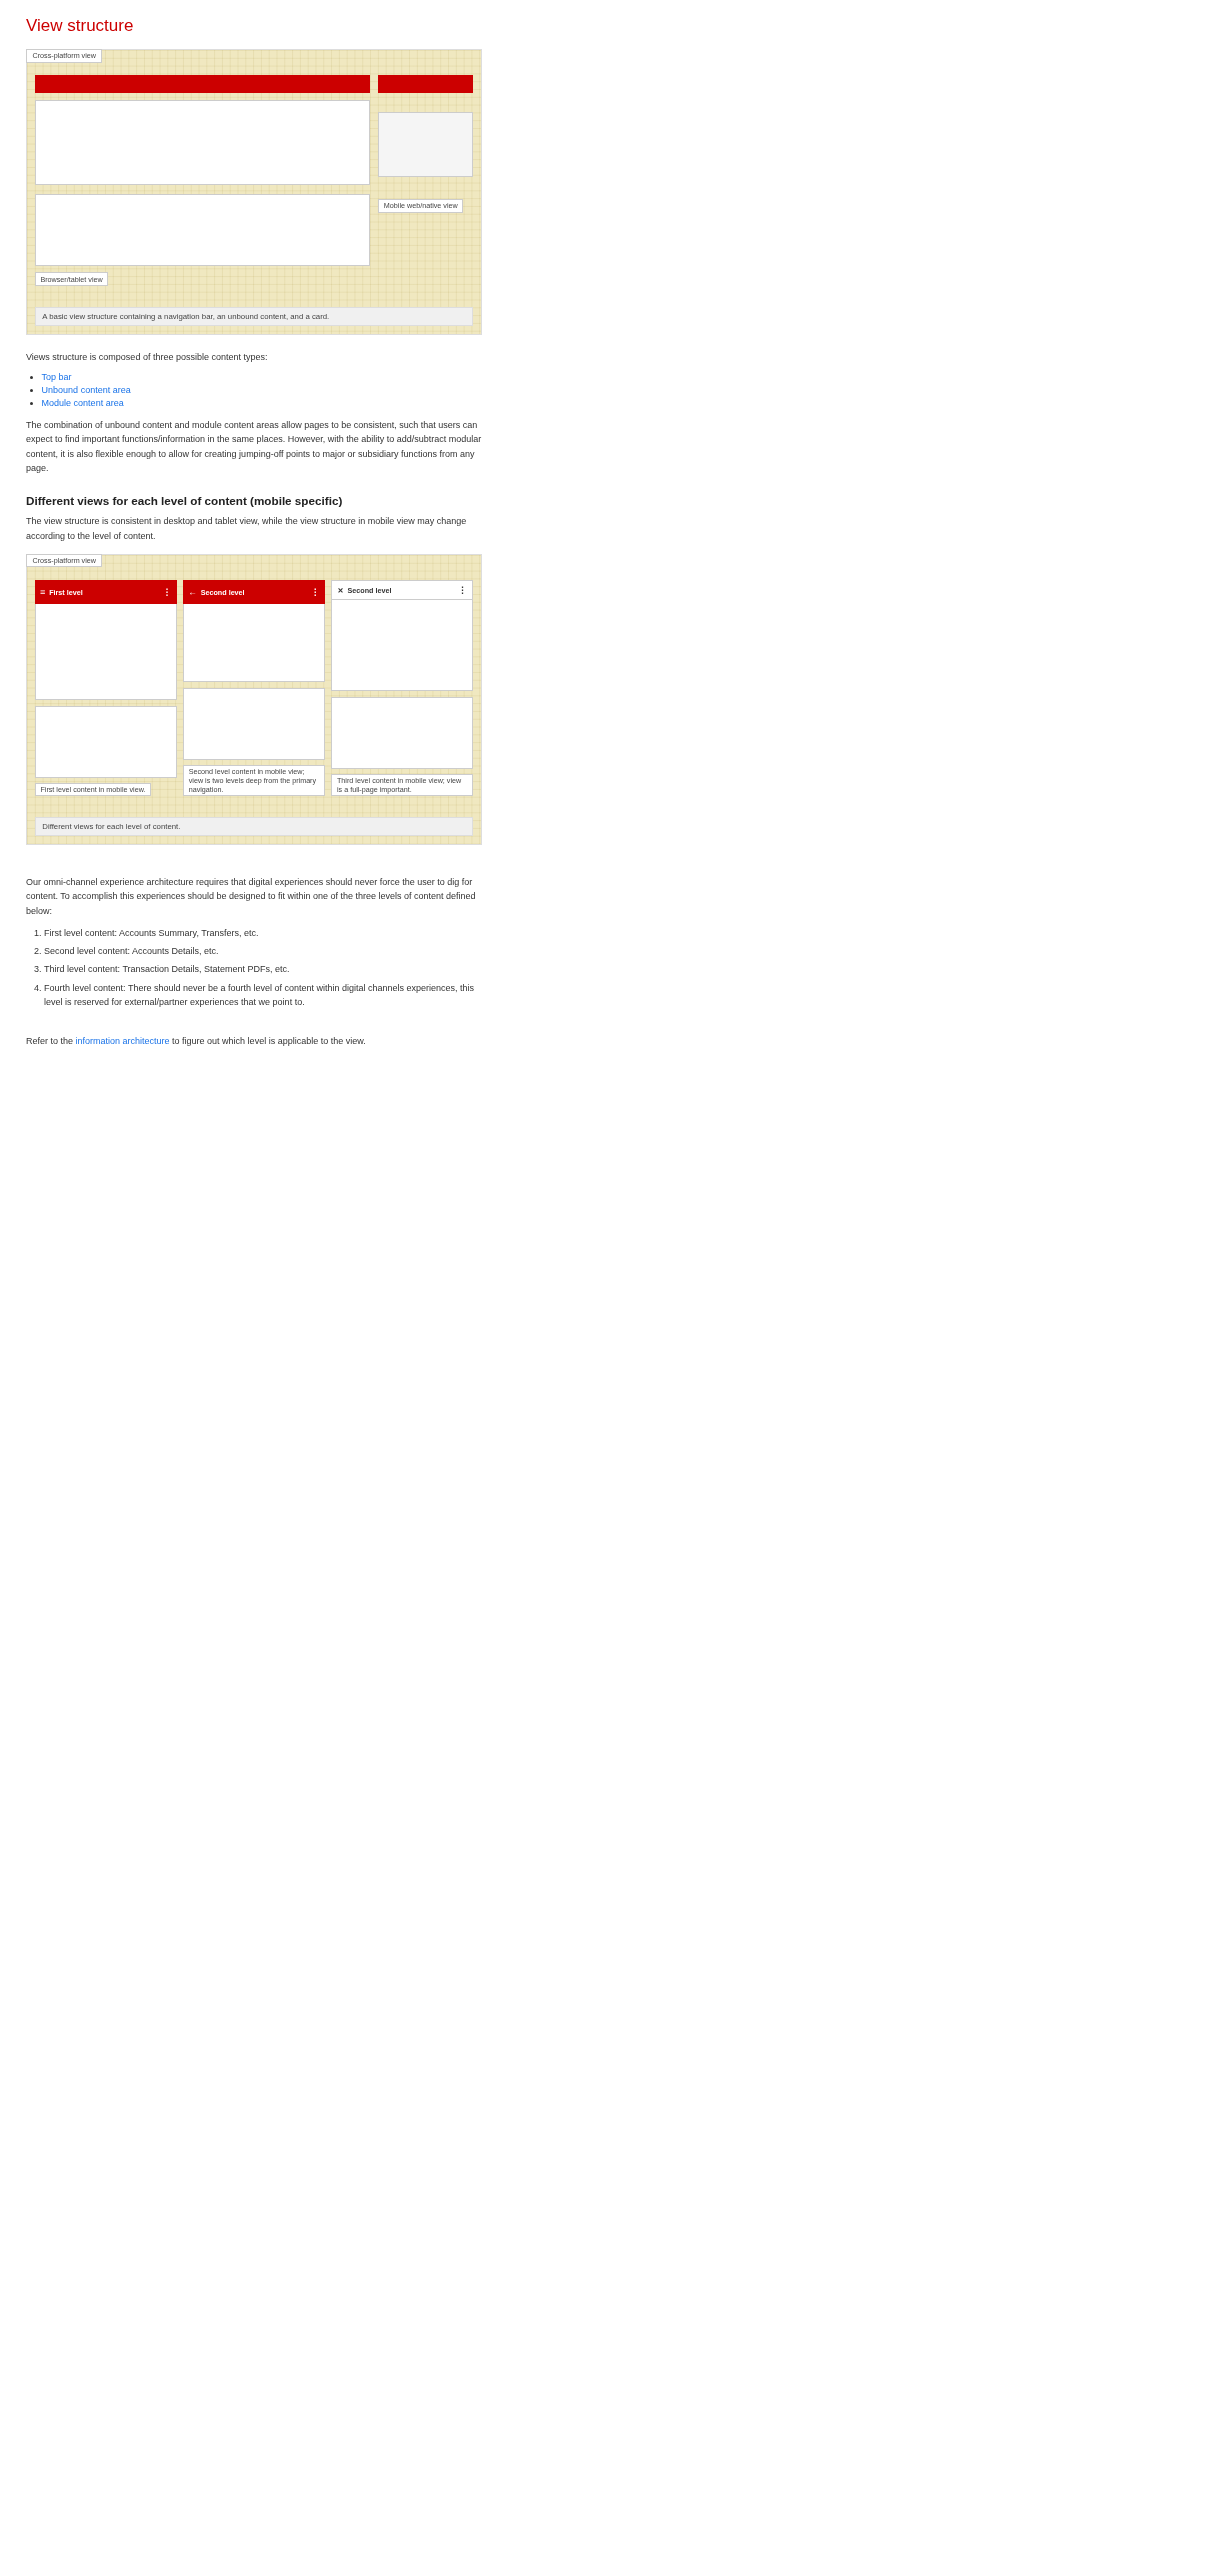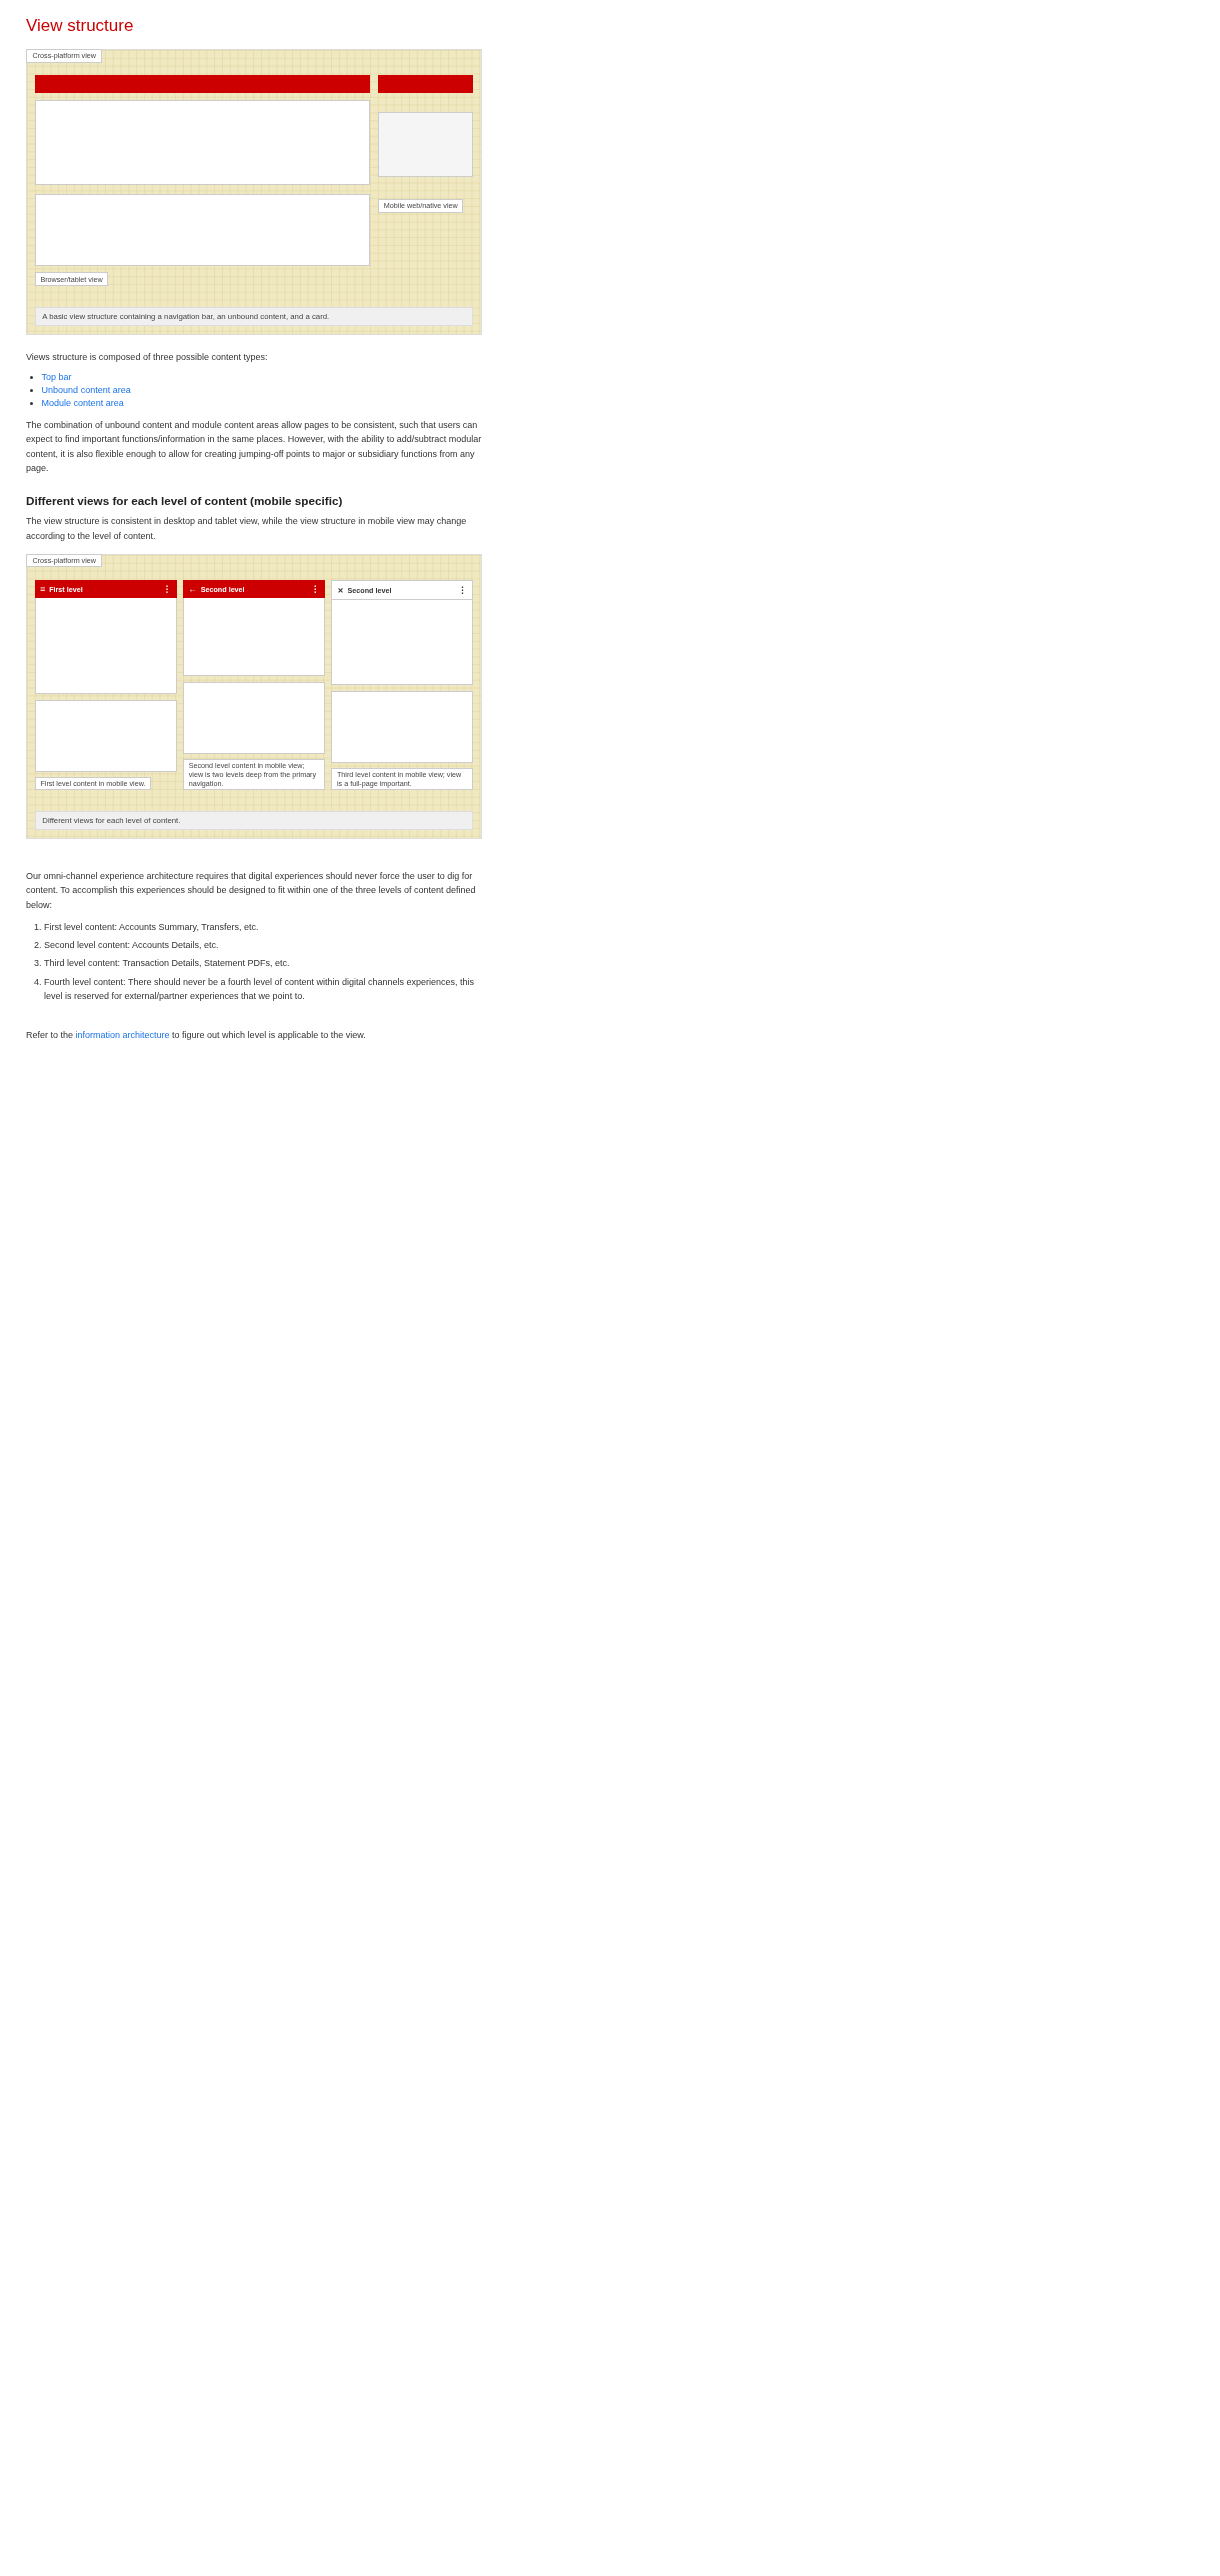--- a/index.html
+++ b/index.html
@@ -132,21 +132,21 @@
       gap: 6.5px;
       margin-top: 18px;
     }
     .mobile-level-col {
       flex: 1;
       display: flex;
       flex-direction: column;
     }
     .mobile-level-topbar {
       background: #cc0000;
-      height: 18px;
+      height: 24px;
       display: flex;
       align-items: center;
       padding: 0 5.2px;
       color: #fff;
       font-size: 7.2px;
       font-weight: bold;
       gap: 20px;
       justify-content: space-between;
     }
     .mobile-level-topbar-left {

